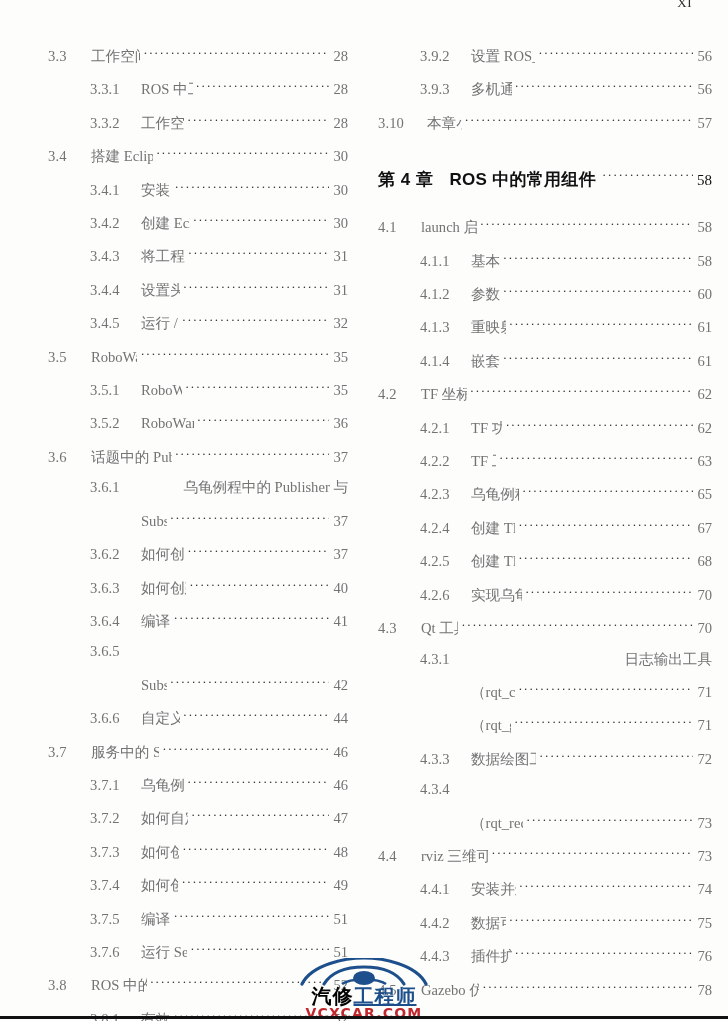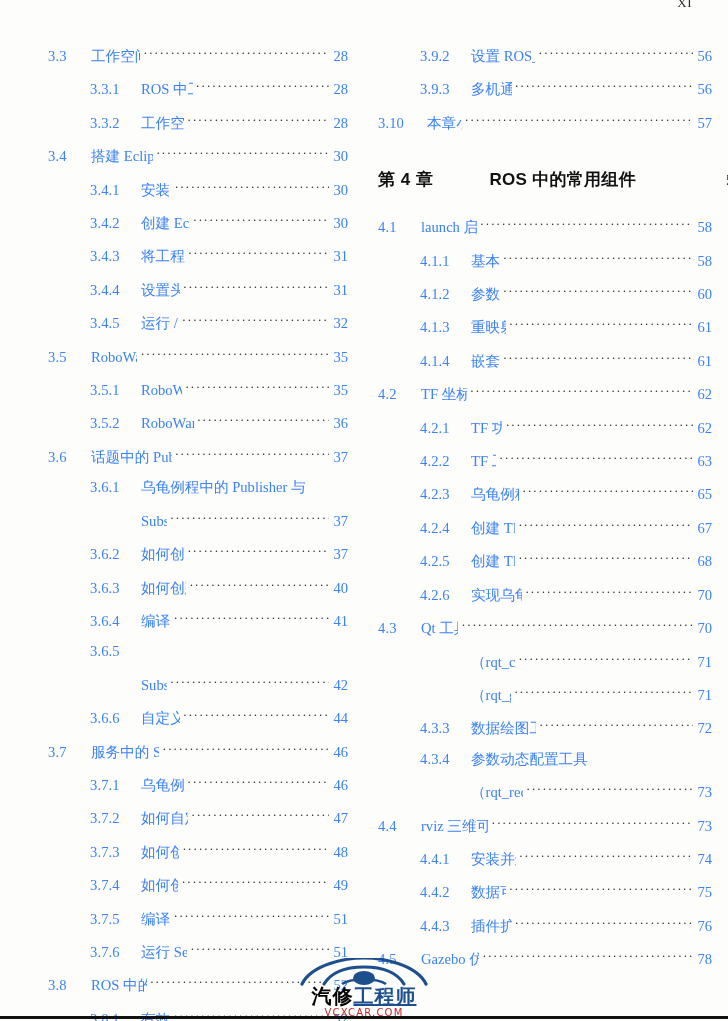--- a/index.html
+++ b/index.html
@@ -46,21 +46,22 @@
   .col.left  { padding-left: 48px; padding-right: 16px; }
   .col.right { padding-left: 14px; padding-right: 16px; }
 
   
   .entry {
     display: flex;
     align-items: flex-end;
     font-size: 14.6px;
     line-height: 30.4px;
     white-space: nowrap;
-    color: #3b82f6;
+    color: #737373;
+    justify-content: space-between;
   }
   .entry .num {
     flex: 0 0 auto;
     text-align: left;
     font-family: "Liberation Serif", serif;
     letter-spacing: 0.1px;
   }
   .entry .title {
     flex: 0 1 auto;
     overflow: hidden;
@@ -106,21 +107,20 @@
     display: flex;
     align-items: flex-end;
     font-family: "Liberation Sans", "DejaVu Sans", sans-serif;
     font-weight: bold;
     font-size: 17px;
     line-height: 46px;
     margin-top: 14px;
     margin-bottom: 6px;
     color: #111;
     white-space: nowrap;
-    gap: 40px;
   }
   .chapter .ch-num   { flex: 0 0 auto; letter-spacing: 0.5px; }
   .chapter .ch-title { flex: 0 0 auto; padding-left: 16px; letter-spacing: 0.3px; }
   .chapter .leader {
     flex: 1 1 auto;
     overflow: hidden;
     white-space: nowrap;
     margin: 0 4px 5px 6px;
     font-family: "Liberation Serif", serif;
     font-weight: normal;
@@ -155,22 +155,22 @@
     font-weight: bold;
     font-size: 20px;
     letter-spacing: 1px;
     line-height: 21px;
     margin-top: -2px;
   }
   .wm-wordmark .c-red  { color: #000000; }
   .wm-wordmark .c-blue { color: #1c4f8b; text-decoration: underline; }
   .wm-url {
     font-family: "DejaVu Sans", sans-serif;
-    font-weight: normal;
-    font-size: 10px;
+    font-weight: bold;
+    font-size: 14px;
     letter-spacing: 1.2px;
     color: #c1272d;
     line-height: 12px;
     margin-top: 0px;
   }
   .wm-rule {
     position: absolute;
     left: 0; right: 0; bottom: 0;
     height: 3px;
     background: #111;
@@ -462,39 +462,42 @@
           <span class="title">实现乌龟跟随运动</span>
           <span class="leader"></span>
           <span class="pg">70</span>
         </div>
         <div class="entry lvl1">
           <span class="num">4.3</span>
           <span class="title">Qt 工具箱</span>
           <span class="leader"></span>
           <span class="pg">70</span>
         </div>
+        <div class="entry lvl2">
+          <span class="num">4.3.1</span>
+          <span class="title">日志输出工具</span>
+        </div>
         <div class="entry cont">
           <span class="title">（rqt_console）</span>
           <span class="leader"></span>
           <span class="pg">71</span>
         </div>
         <div class="entry cont">
           <span class="title">（rqt_graph）</span>
           <span class="leader"></span>
           <span class="pg">71</span>
         </div>
         <div class="entry lvl2">
           <span class="num">4.3.3</span>
           <span class="title">数据绘图工具（rqt_plot）</span>
           <span class="leader"></span>
           <span class="pg">72</span>
         </div>
         <div class="entry lvl2">
           <span class="num">4.3.4</span>
-          <span class="title">参数动态配置工具</span>
         </div>
         <div class="entry cont">
           <span class="title">（rqt_reconfigure）</span>
           <span class="leader"></span>
           <span class="pg">73</span>
         </div>
         <div class="entry lvl1">
           <span class="num">4.4</span>
           <span class="title">rviz 三维可视化平台</span>
           <span class="leader"></span>

